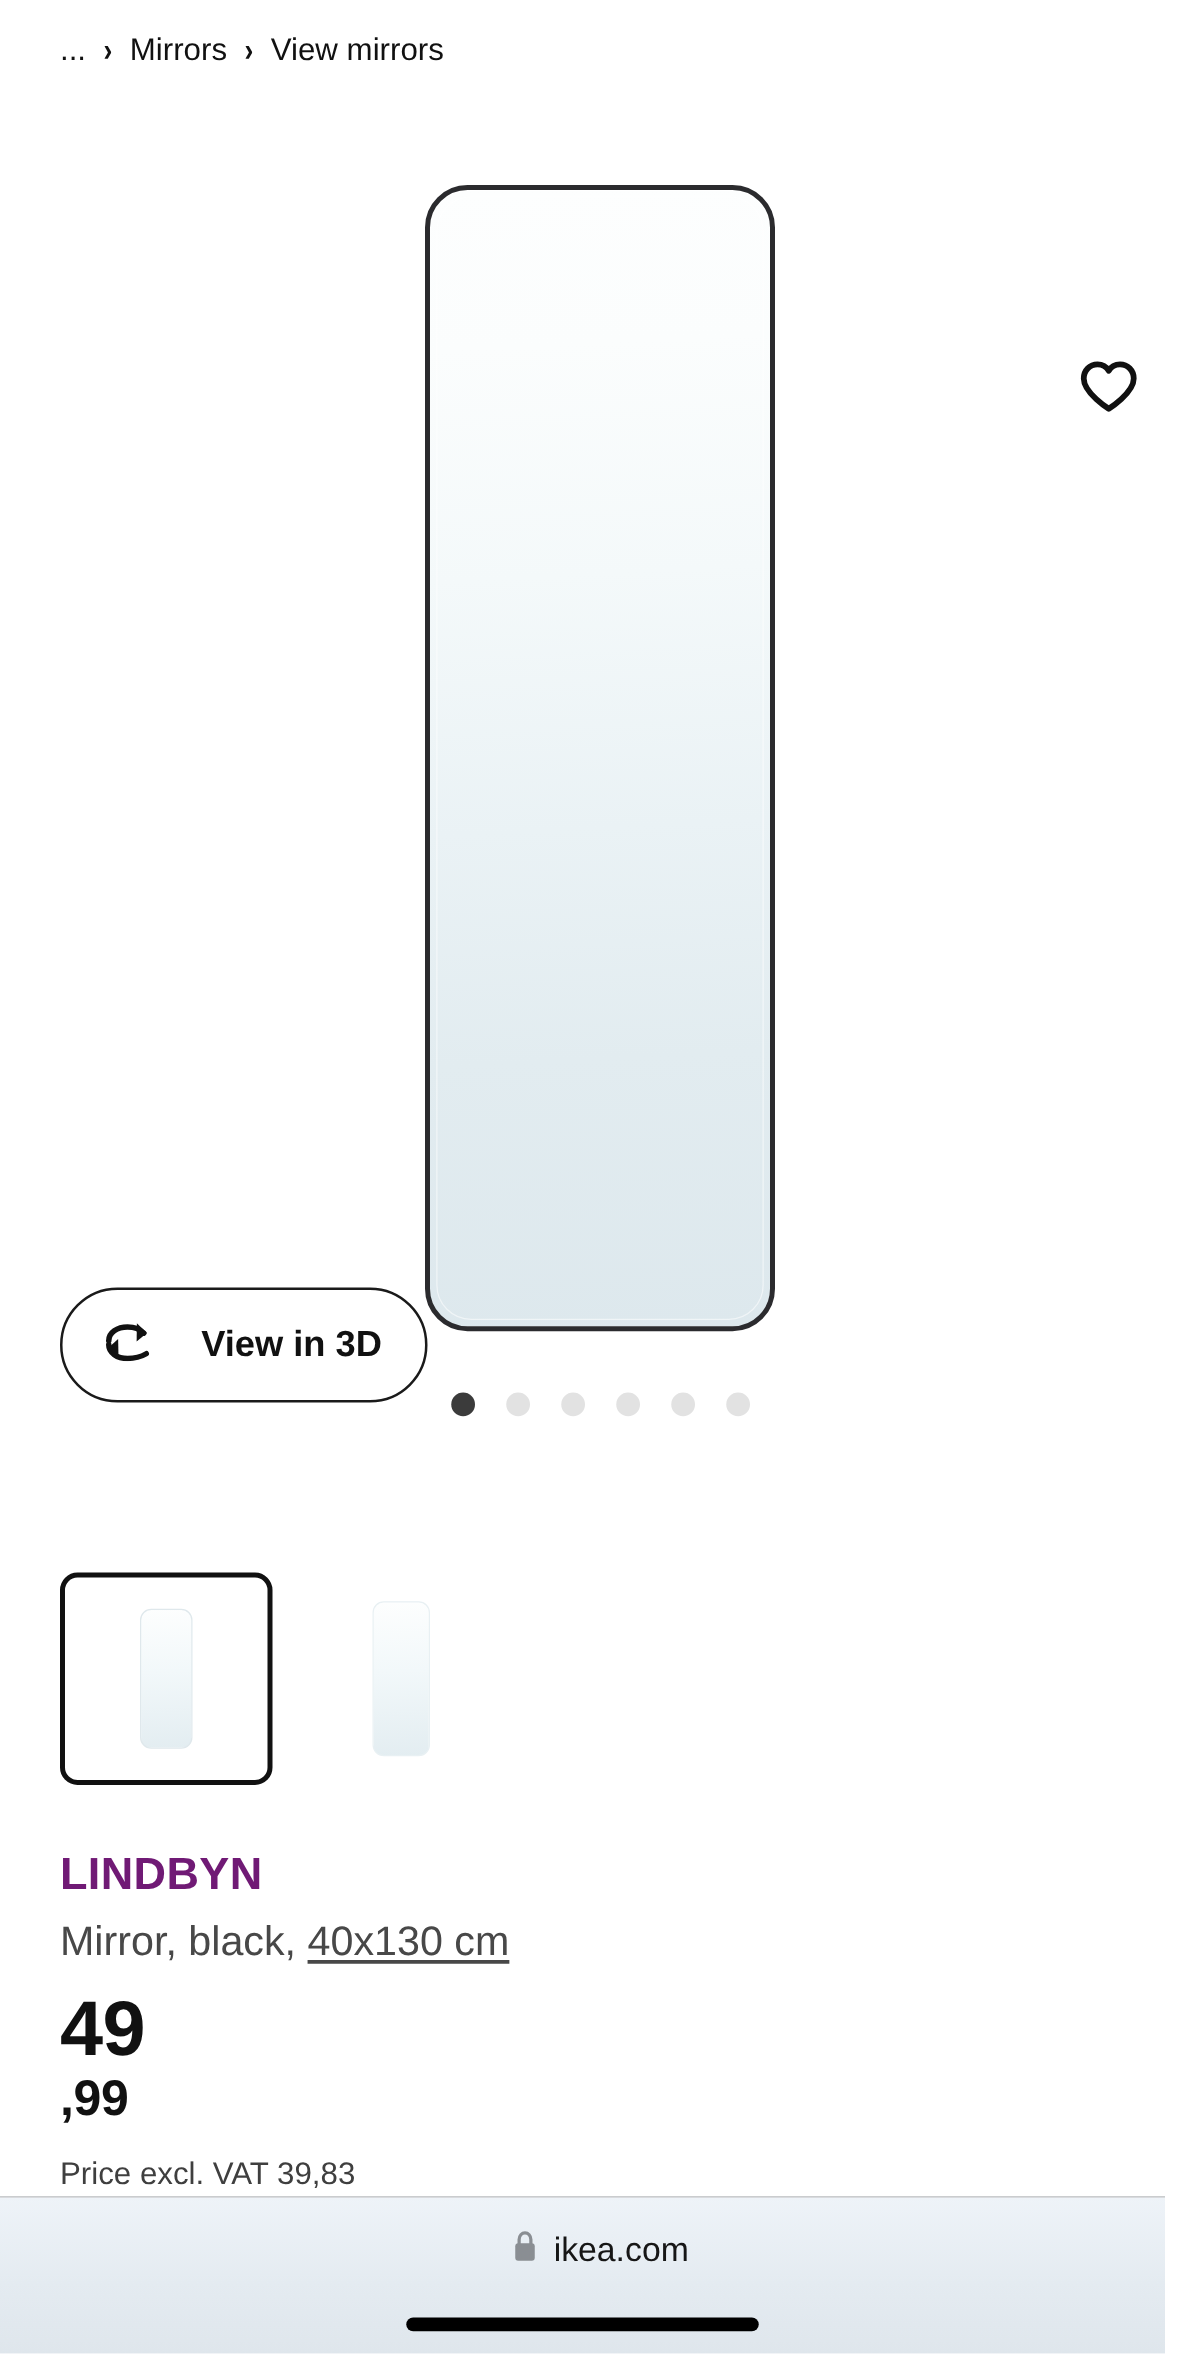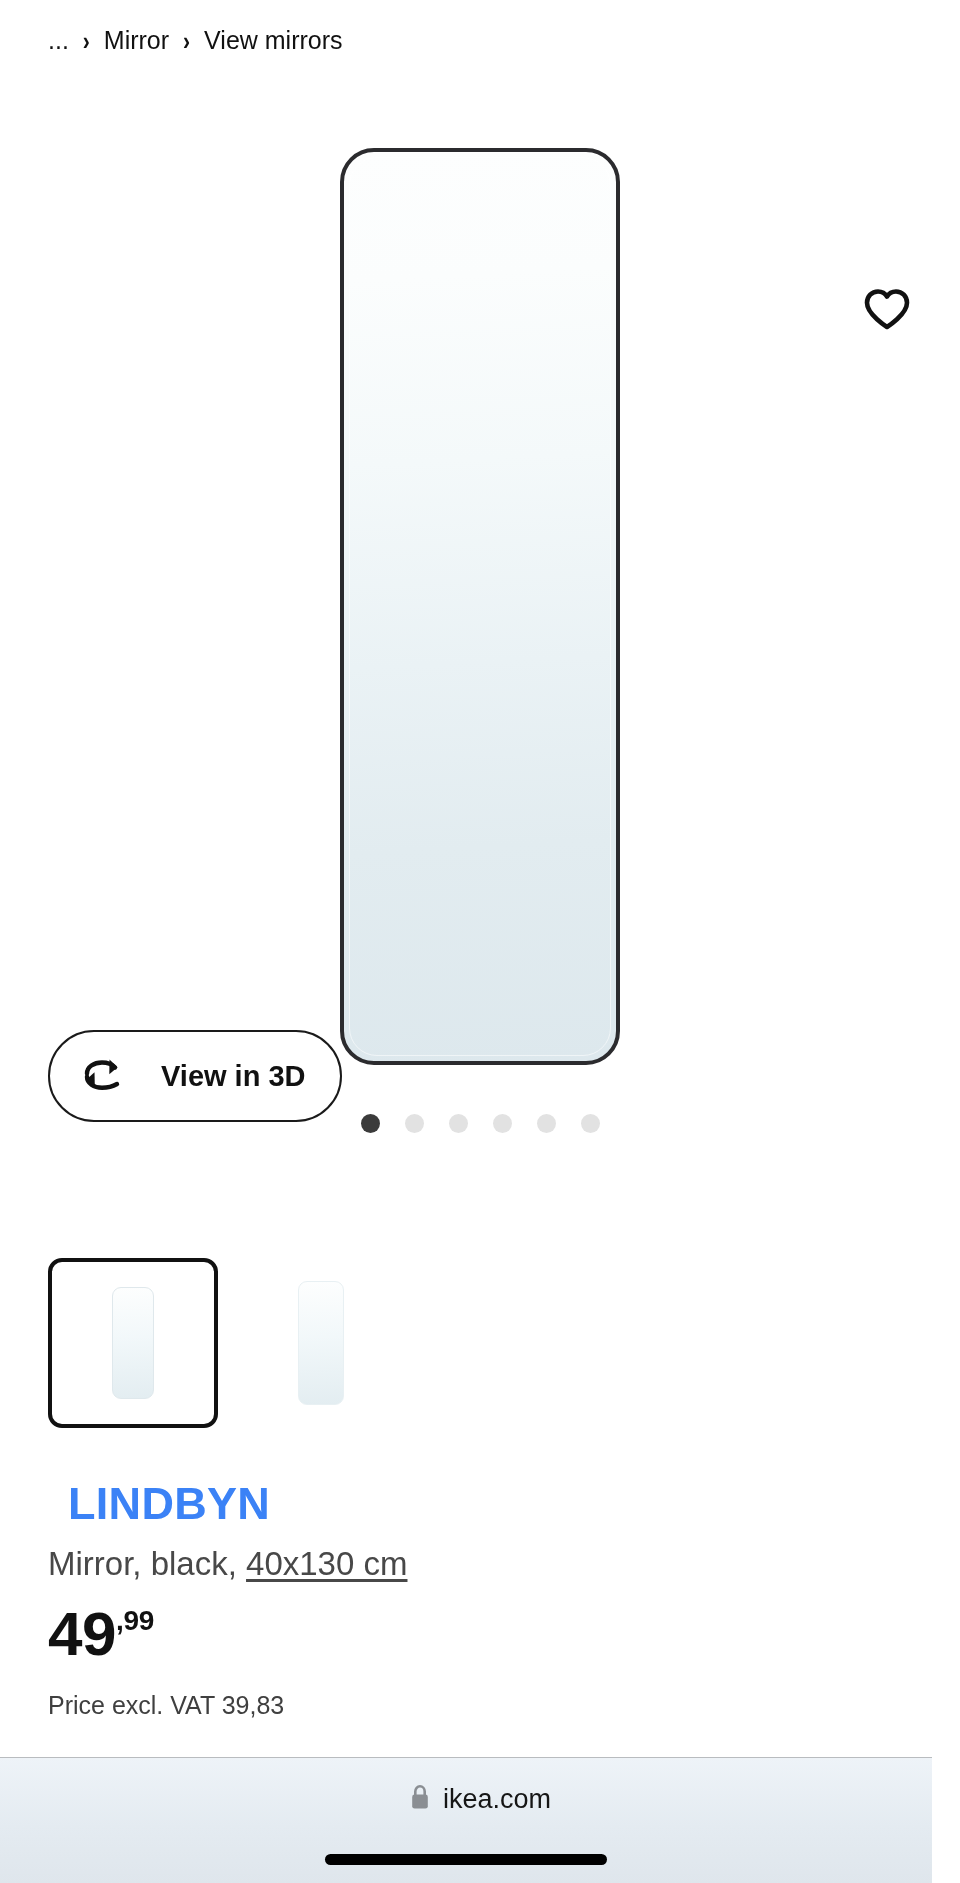--- a/index.html
+++ b/index.html
@@ -174,54 +174,54 @@
   }
 
   
   .info {
     position: absolute;
     left: 48px;
     top: 1478px;
     width: 860px;
   }
   .product-name {
-    font-size: 45px;
+    font-size: 36px;
     font-weight: 700;
-    color: #3b82f6;
+    color: #701a75;
     letter-spacing: 0.3px;
     line-height: 1.15;
-    margin-left: 20px;
   }
   .product-desc {
     margin-top: 14px;
     font-size: 33px;
     color: #484848;
     line-height: 1.2;
     white-space: nowrap;
   }
   .size-link {
     color: #484848;
     text-decoration: underline;
     text-underline-offset: 4px;
     cursor: pointer;
   }
   .price {
     margin-top: 20px;
     display: flex;
     align-items: flex-start;
     color: #111111;
     line-height: 1;
+    flex-direction: column;
   }
   .price-int {
     font-size: 62px;
     font-weight: 700;
     letter-spacing: -0.5px;
   }
   .price-dec {
-    font-size: 28px;
+    font-size: 40px;
     font-weight: 700;
     margin-top: 4px;
     letter-spacing: -0.3px;
   }
   .vat {
     margin-top: 26px;
     font-size: 25px;
     color: #3f3f3f;
   }
 
@@ -263,21 +263,21 @@
   }
 </style>
 </head>
 <body>
 
 <div id="page">
 
   <nav class="breadcrumb">
     <a class="crumb" href="#">...</a>
     <span class="crumb-sep">›</span>
-    <a class="crumb" href="#">Mirror</a>
+    <a class="crumb" href="#">Mirrors</a>
     <span class="crumb-sep">›</span>
     <a class="crumb" href="#">View mirrors</a>
   </nav>
 
   <div class="hero">
 
     <div class="mirror"></div>
 
     <button class="view3d">
       <span>

